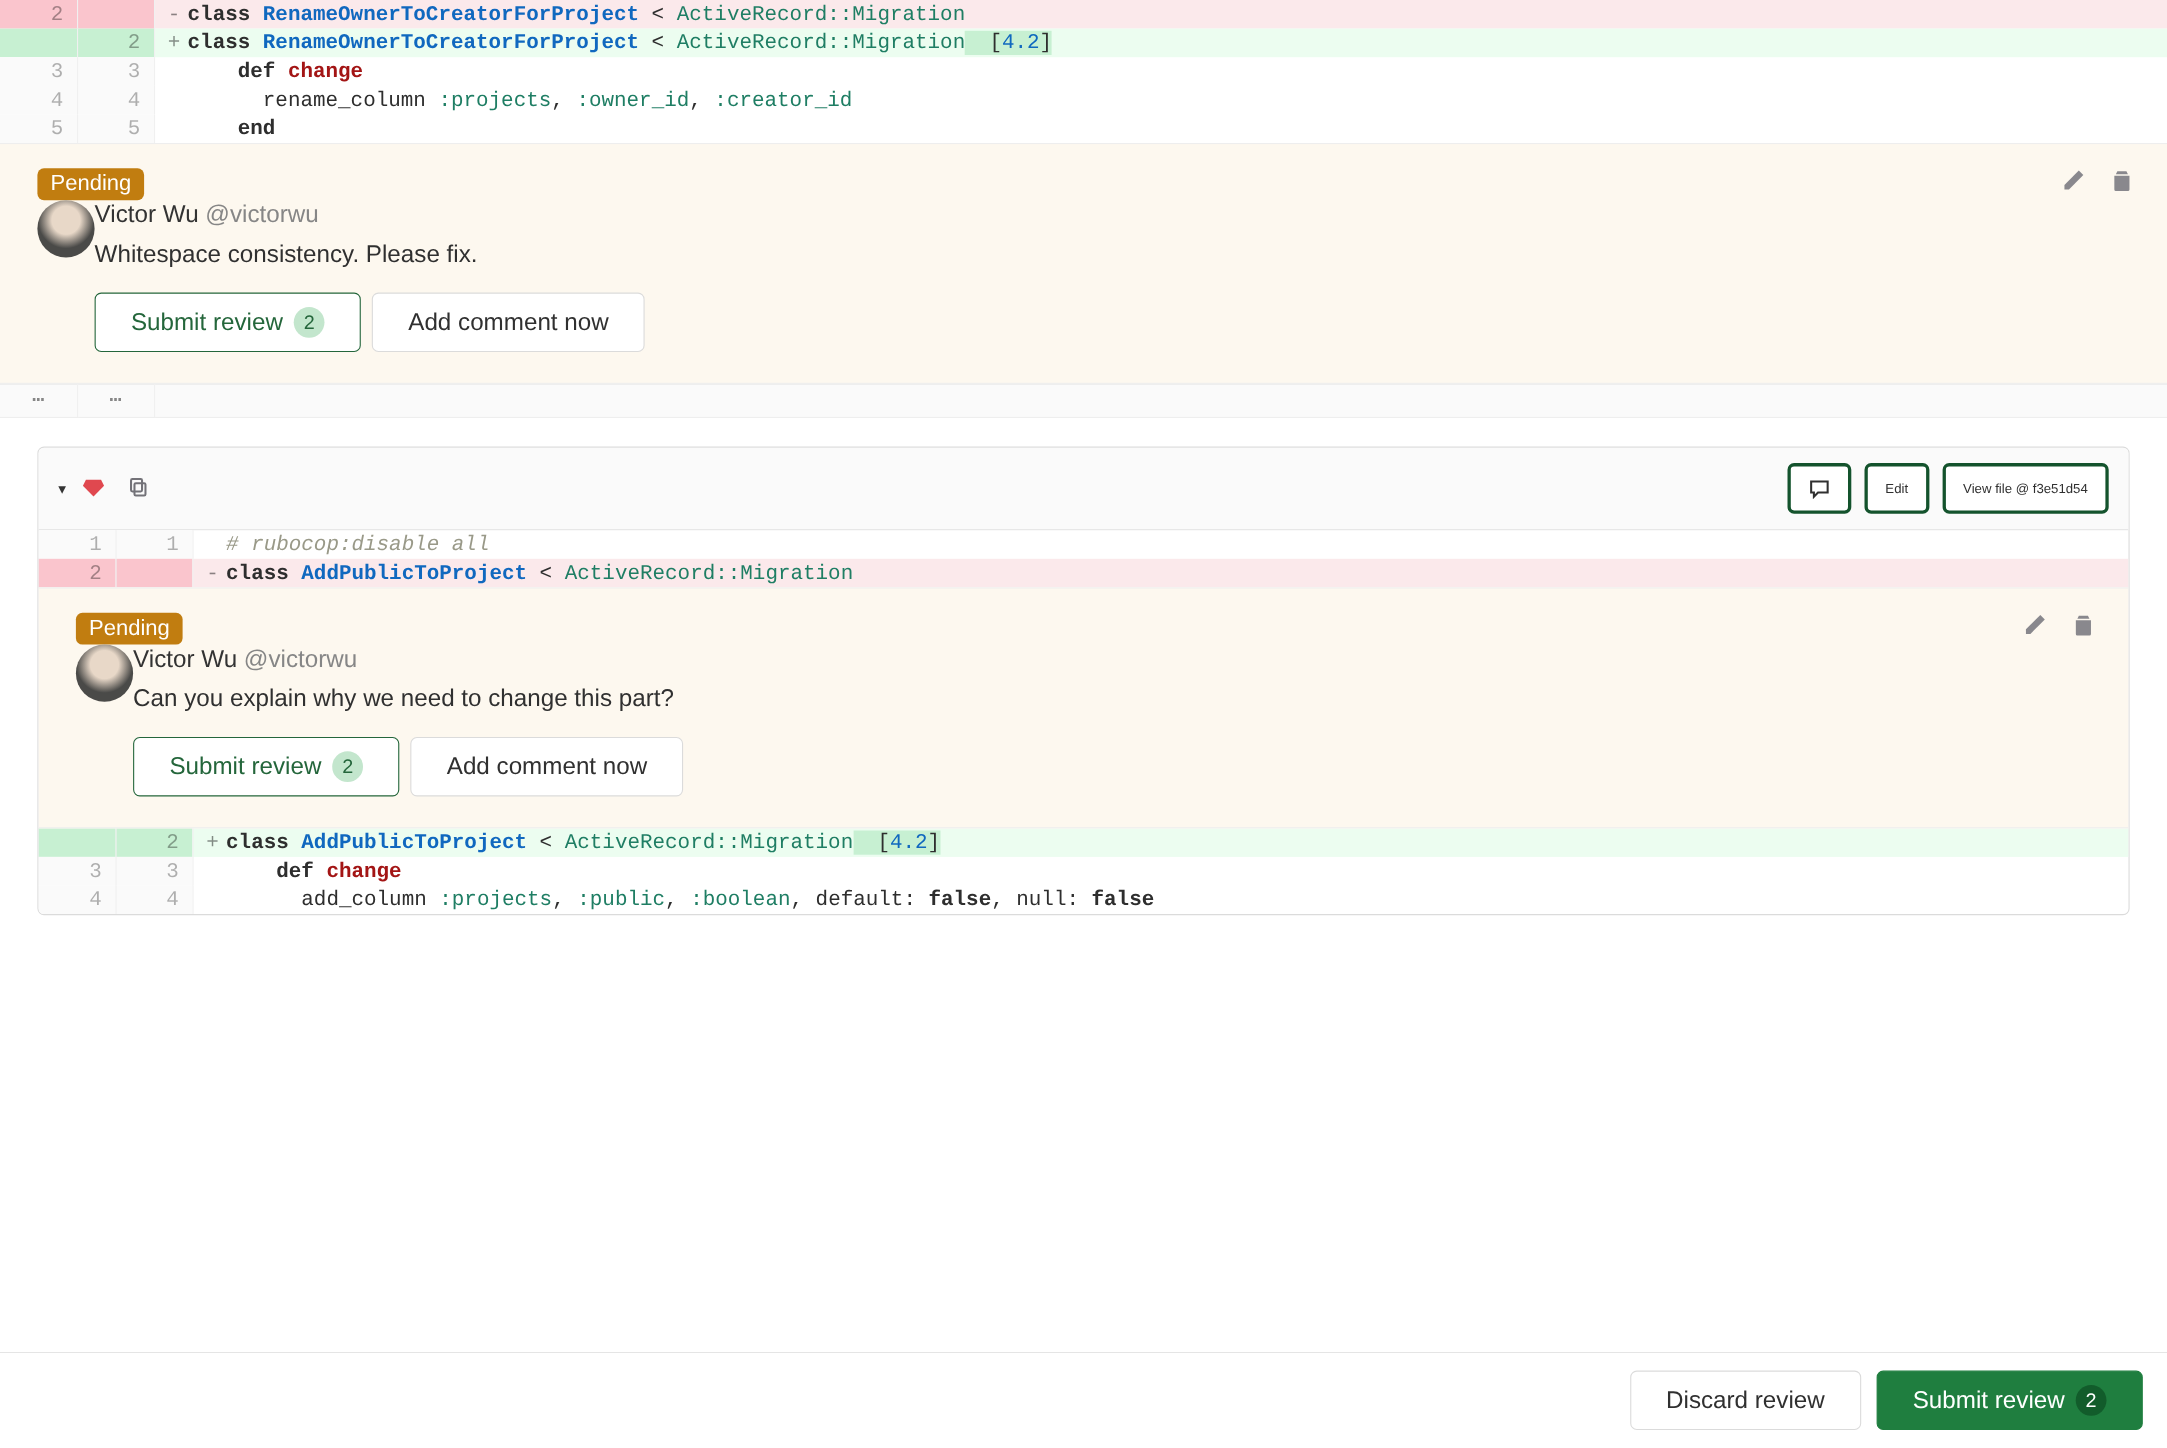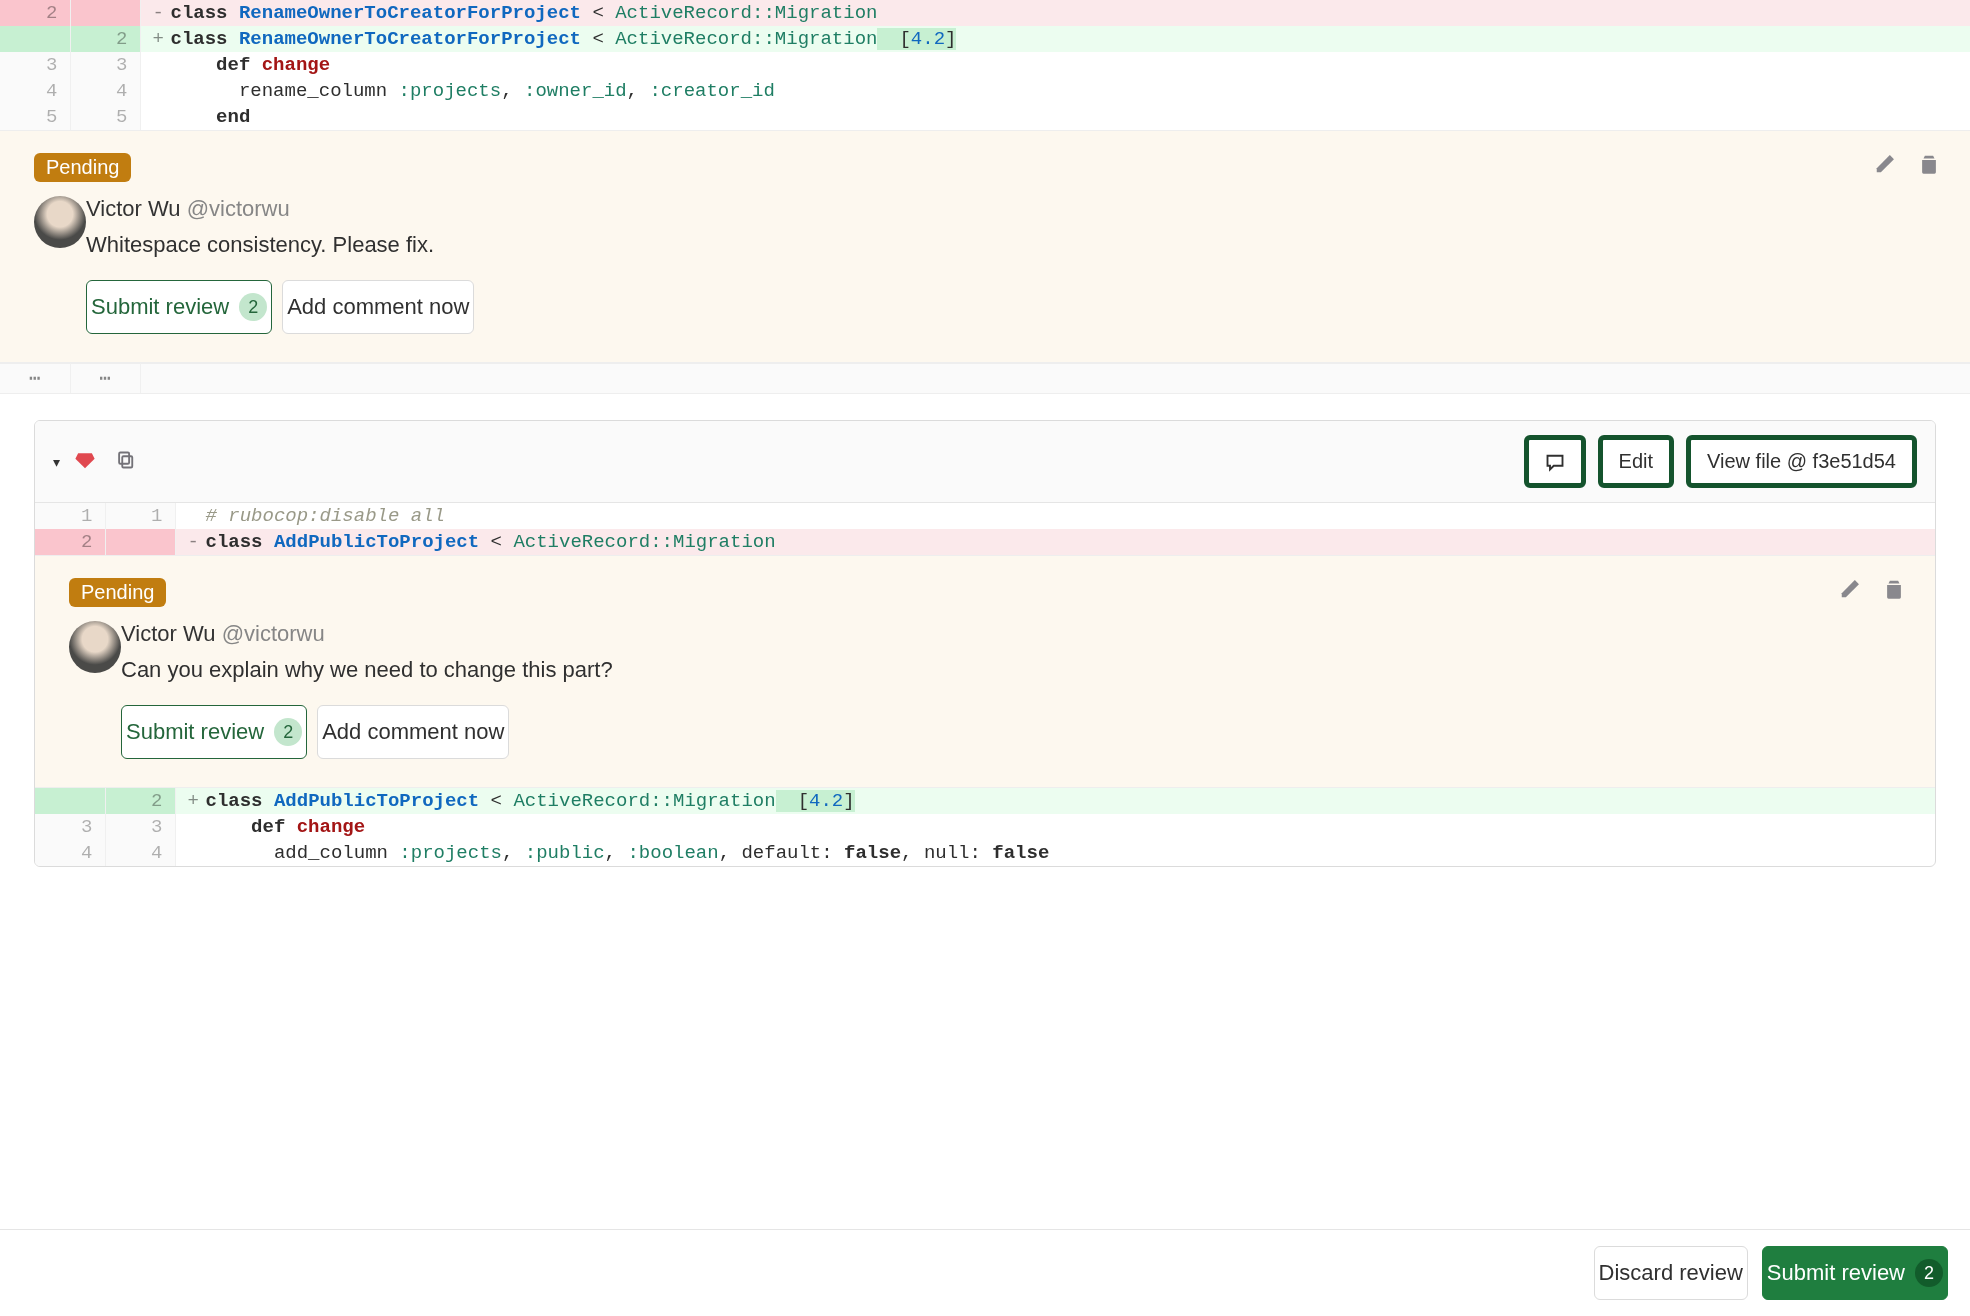--- a/index.html
+++ b/index.html
@@ -19,47 +19,47 @@
 .kw { font-weight: 700; }
 .cls { color: #1068bf; font-weight: 700; }
 .mod { color: #1f7e64; }
 .def { color: #a31515; font-weight: 700; }
 .sym { color: #1f7e64; }
 .num { color: #1068bf; }
 .bool { font-weight: 700; }
 .idc { background: #c7f0d2; padding-left: 22px; }
 
 .discussion { background: #fdf8ef; border-top: 1px solid #eee; border-bottom: 1px solid #eee; padding: 22px 34px 28px; position: relative; }
-.badge-pending { display: inline-block; background: #c17d10; color: #fff; border-radius: 6px; padding: 3px 12px; font-size: 20px; margin-bottom: 14px; }
+.badge-pending { display: inline-block; background: #c17d10; color: #fff; border-radius: 6px; padding: 3px 12px; font-size: 20px; margin-bottom: 0; }
 .disc-actions-top { position: absolute; top: 22px; right: 30px; display: flex; gap: 22px; color: #89888d; }
 .disc-actions-top svg { width: 22px; height: 22px; cursor: pointer; }
 .disc-body { display: flex; align-items: flex-start; }
 .avatar { width: 52px; height: 52px; border-radius: 50%; background: radial-gradient(circle at 50% 35%, #e8d8c8 0 30%, #4a4a48 60%); flex-shrink: 0; }
 .disc-text { flex: 1; }
 .author-line { font-size: 22px; margin-bottom: 10px; }
 .author-name { color: #333; }
 .author-handle { color: #868686; }
 .comment-text { font-size: 22px; color: #303030; margin-bottom: 22px; }
 .btn-row { display: flex; gap: 10px; }
-.btn { display: inline-flex; align-items: center; gap: 10px; border-radius: 6px; padding: 12px 4px; font-size: 22px; cursor: pointer; border: 1px solid; background: #fff; }
+.btn { display: inline-flex; align-items: center; gap: 10px; border-radius: 6px; padding: 12px 32px; font-size: 22px; cursor: pointer; border: 1px solid; background: #fff; }
 .btn-submit { border-color: #24663b; color: #24663b; }
 .badge-count { display: inline-flex; align-items: center; justify-content: center; min-width: 28px; height: 28px; border-radius: 14px; background: #c3e6cd; color: #24663b; font-size: 18px; }
 .btn-secondary { border-color: #dbdbdb; color: #303030; }
 
 .expand-row td { background: #fafafa; border-top: 1px solid #eee; border-bottom: 1px solid #eee; height: 30px; text-align: center; color: #868686; }
 
 .file-block { border: 1px solid #dbdbdb; border-radius: 6px; margin: 26px 34px 0; overflow: hidden; }
 .file-header { display: flex; align-items: center; justify-content: space-between; padding: 14px 18px; background: #fafafa; border-bottom: 1px solid #e5e5e5; }
 .file-header-left { display: flex; align-items: center; gap: 14px; }
 .chev { color: #333; }
 .ruby-icon { color: #e0484f; }
 .file-path { font-size: 21px; font-weight: 600; color: #303030; }
 .copy-icon { color: #737278; margin-left: 6px; }
 .file-header-right { display: flex; gap: 12px; }
-.hbtn { border: 5px solid #14532d; border-radius: 6px; padding: 10px 16px; font-size: 20px; background: #fff; cursor: pointer; color: #303030; display: inline-flex; align-items: center; }
+.hbtn { border: 3px solid #14532d; border-radius: 6px; padding: 10px 16px; font-size: 12px; background: #fff; cursor: pointer; color: #303030; display: inline-flex; align-items: center; }
 
 .bottom-bar { position: fixed; bottom: 0; left: 0; right: 0; background: #fff; border-top: 1px solid #e5e5e5; padding: 16px 22px; display: flex; justify-content: flex-end; gap: 14px; width: 1970px; }
 .btn-primary { background: #1f7e3f; border-color: #1f7e3f; color: #fff; }
 .btn-primary .badge-count { background: #125c2b; color: #fff; }
 </style>
 </head>
 <body>
 
 <div class="page">
 

